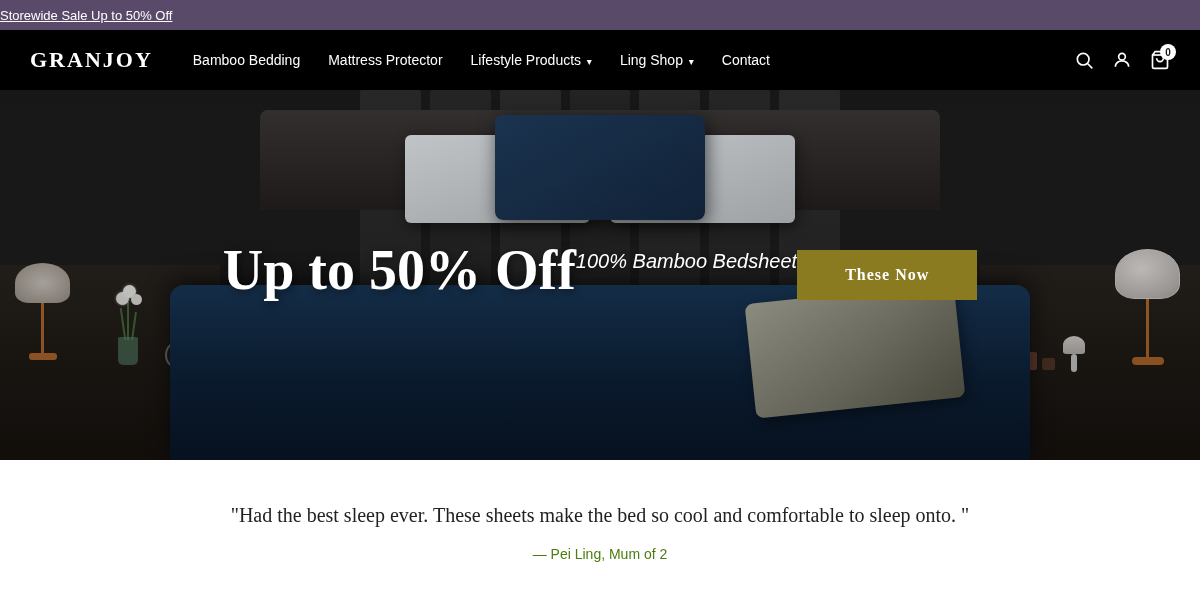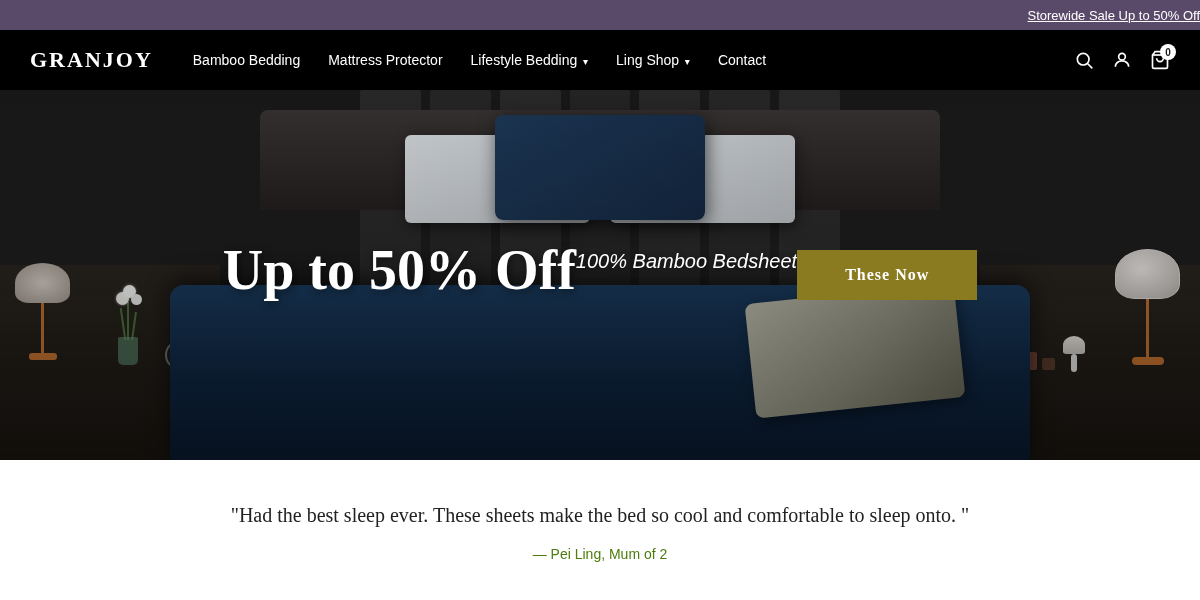--- a/index.html
+++ b/index.html
@@ -1,21 +1,21 @@
 <!DOCTYPE html>
 <html><head>
   <meta charset="utf-8">
   <style>
     * { margin: 0; padding: 0; box-sizing: border-box; }
     body { font-family: 'Georgia', serif; width: 1200px; overflow-x: hidden; background: #fff; }
 
     
     .top-banner {
       background: #5a4a6a;
-      text-align: right;
+      text-align: left;
       padding: 6px 0;
     }
     .top-banner a {
       color: #fff;
       font-size: 13px;
       text-decoration: underline;
       font-family: Arial, sans-serif;
     }
 
     
@@ -166,21 +166,21 @@
 <div class="top-banner">
   <a href="#">Storewide Sale Up to 50% Off</a>
 </div>
 
 <header>
   <div class="logo">GRANJOY</div>
   <nav>
     <a href="#">Bamboo Bedding</a>
     <a href="#">Mattress Protector</a>
     <a href="#">
-      <span>Lifestyle Bedding</span><span class="arrow"> ▾</span>
+      <span>Lifestyle Products</span><span class="arrow"> ▾</span>
     </a>
     <a href="#">
       <span>Ling Shop</span><span class="arrow"> ▾</span>
     </a>
     <a href="#">Contact</a>
   </nav>
   <div class="header-icons">
     <button class="icon-btn">
       <svg width="20" height="20" viewBox="0 0 24 24" fill="none" stroke="white" stroke-width="2">
         <circle cx="11" cy="11" r="7"></circle>

